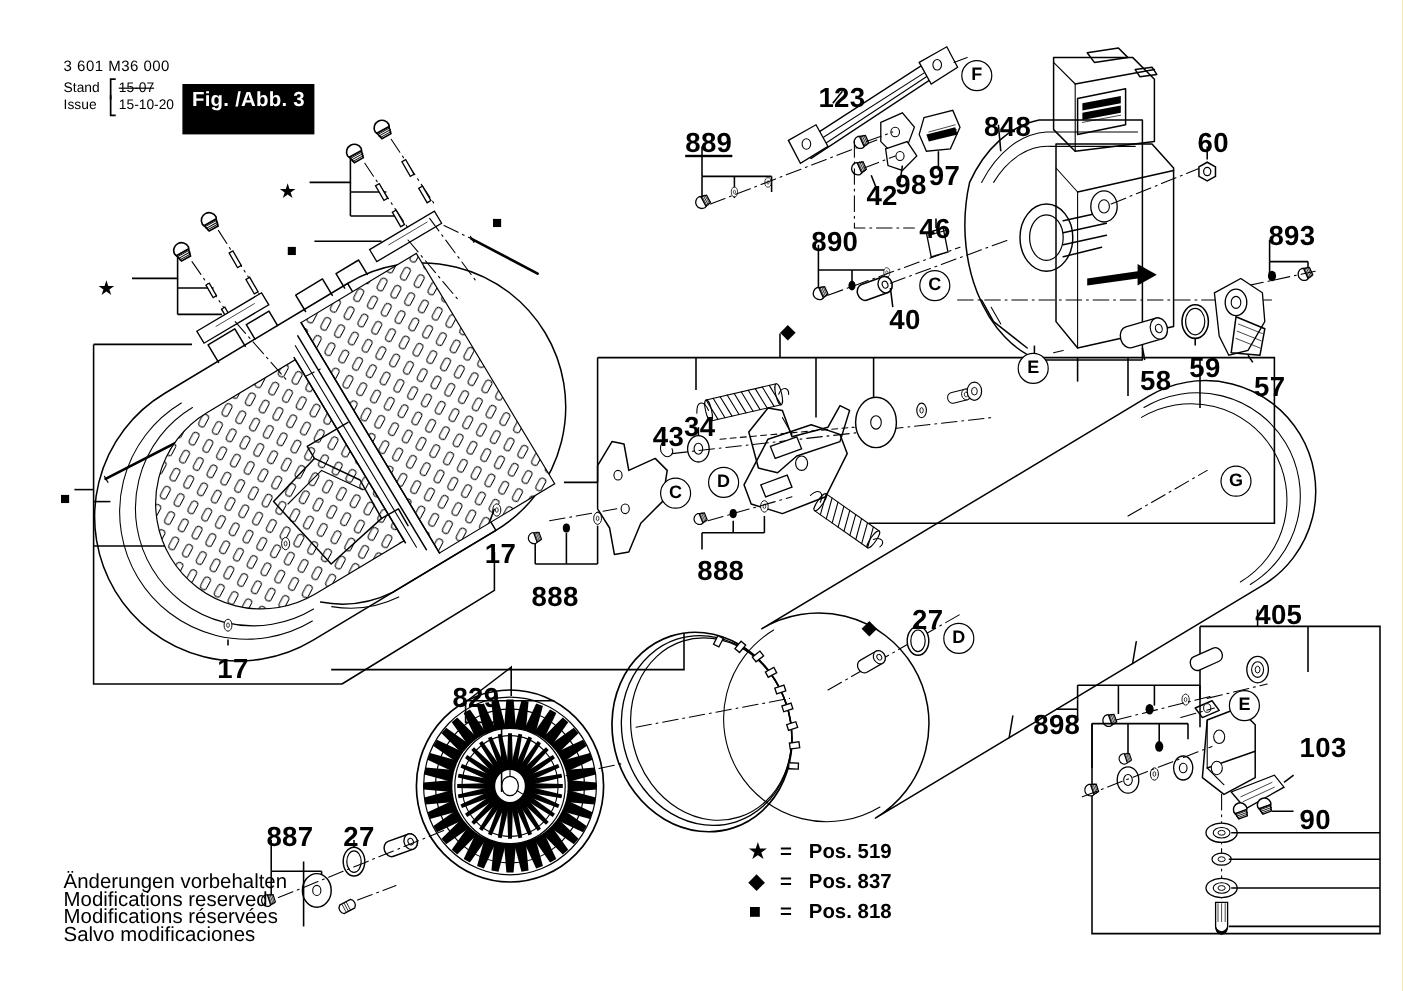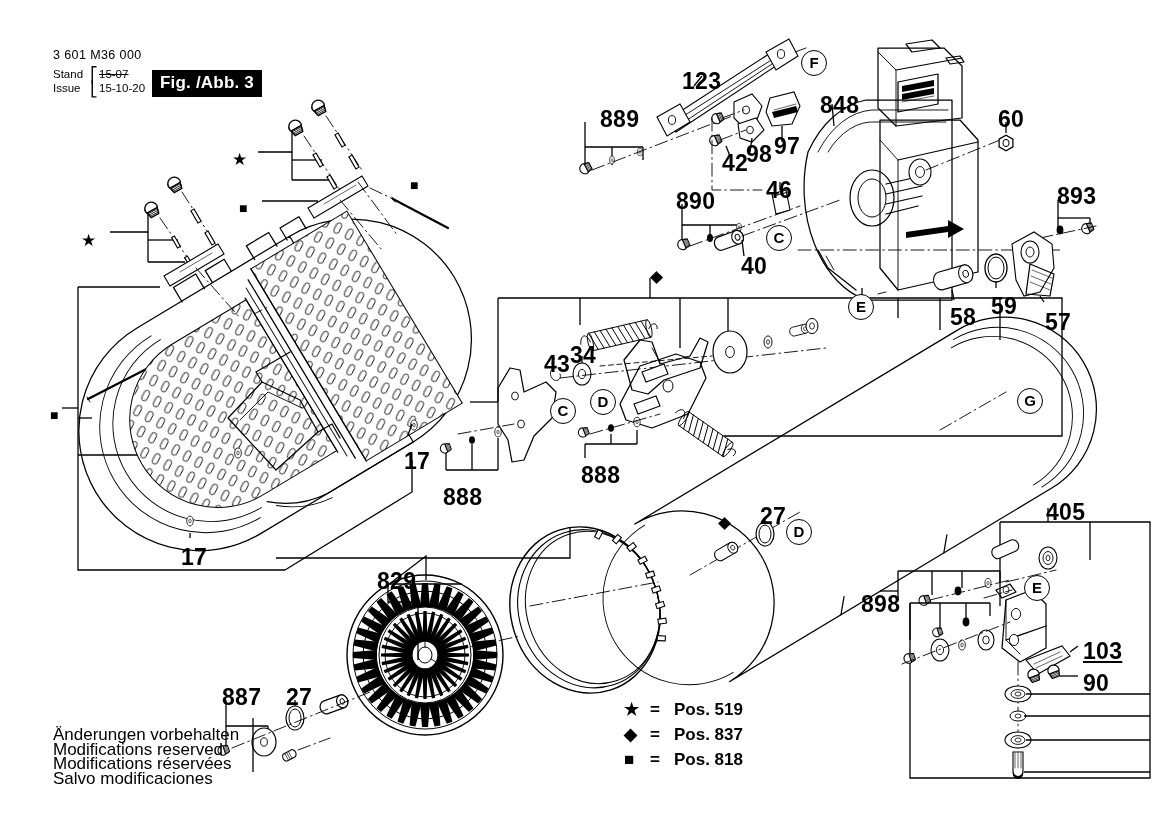--- a/index.html
+++ b/index.html
@@ -50,21 +50,21 @@
     vertical-align: top;
   }
   .struck { text-decoration: line-through; }
   .fig-badge {
     position: absolute;
     left: 152px; top: 70px;
     background: #000;
     color: #fff;
     font-size: 17px;
     font-weight: bold;
-    padding: 3px 8px 4px 8px;
+    padding: 3px 8px 19px 8px;
     letter-spacing: 0.2px;
     white-space: nowrap;
   }
   
   .footer {
     position: absolute;
     left: 53px; top: 728px;
     font-size: 17px;
     line-height: 14.5px;
     white-space: nowrap;
@@ -1036,21 +1036,21 @@
       <span>Pos. 837</span>
     </div>
     <div class="legend-row">
       <span class="legend-sym sq">■</span>
       <span class="legend-eq">=</span>
       <span>Pos. 818</span>
     </div>
   </div>
 
   <div id="callout-layer">
-      <div class="num" style="left: 600px; top: 106px;">889</div>
+      <div class="num" style="left: 571px; top: 106px; text-decoration: underline;">889</div>
       <div class="num" style="left: 682px; top: 68px;">123</div>
       <div class="num" style="left: 722px; top: 150px;">42</div>
       <div class="num" style="left: 746px; top: 141px;">98</div>
       <div class="num" style="left: 774px; top: 133px;">97</div>
       <div class="num" style="left: 820px; top: 92px;">848</div>
       <div class="num" style="left: 998px; top: 106px;">60</div>
       <div class="num" style="left: 1057px; top: 183px;">893</div>
       <div class="num" style="left: 676px; top: 188px;">890</div>
       <div class="num" style="left: 766px; top: 177px;">46</div>
       <div class="num" style="left: 741px; top: 253px;">40</div>
@@ -1059,21 +1059,21 @@
       <div class="num" style="left: 1045px; top: 309px;">57</div>
       <div class="num" style="left: 544px; top: 351px;">43</div>
       <div class="num" style="left: 570px; top: 342px;">34</div>
       <div class="num" style="left: 581px; top: 462px;">888</div>
       <div class="num" style="left: 443px; top: 484px;">888</div>
       <div class="num" style="left: 404px; top: 448px;">17</div>
       <div class="num" style="left: 181px; top: 544px;">17</div>
       <div class="num" style="left: 760px; top: 503px;">27</div>
       <div class="num" style="left: 1046px; top: 499px;">405</div>
       <div class="num" style="left: 861px; top: 591px;">898</div>
-      <div class="num" style="left: 1083px; top: 638px; text-decoration: underline;">103</div>
+      <div class="num" style="left: 1083px; top: 610px;">103</div>
       <div class="num" style="left: 1083px; top: 670px;">90</div>
       <div class="num" style="left: 377px; top: 568px;">829</div>
       <div class="num" style="left: 222px; top: 684px;">887</div>
       <div class="num" style="left: 286px; top: 684px;">27</div>
     </div>
 
   <div id="ref-layer">
       <div class="ref" style="left: 801px; top: 50px;">F</div>
       <div class="ref" style="left: 766px; top: 225px;">C</div>
       <div class="ref" style="left: 848px; top: 294px;">E</div>

